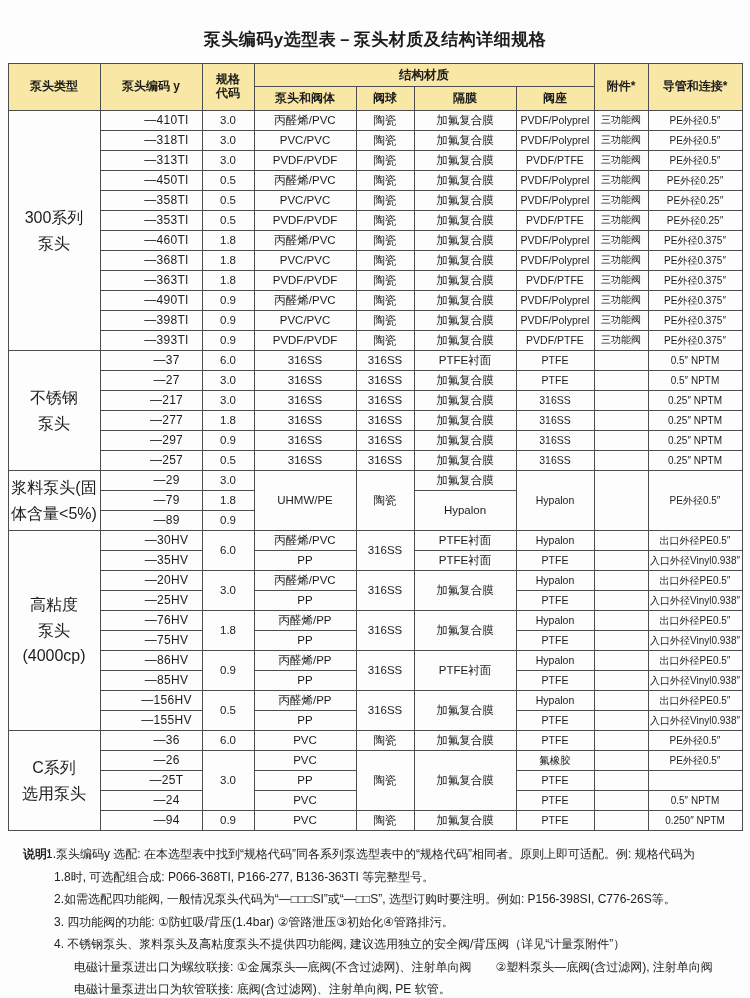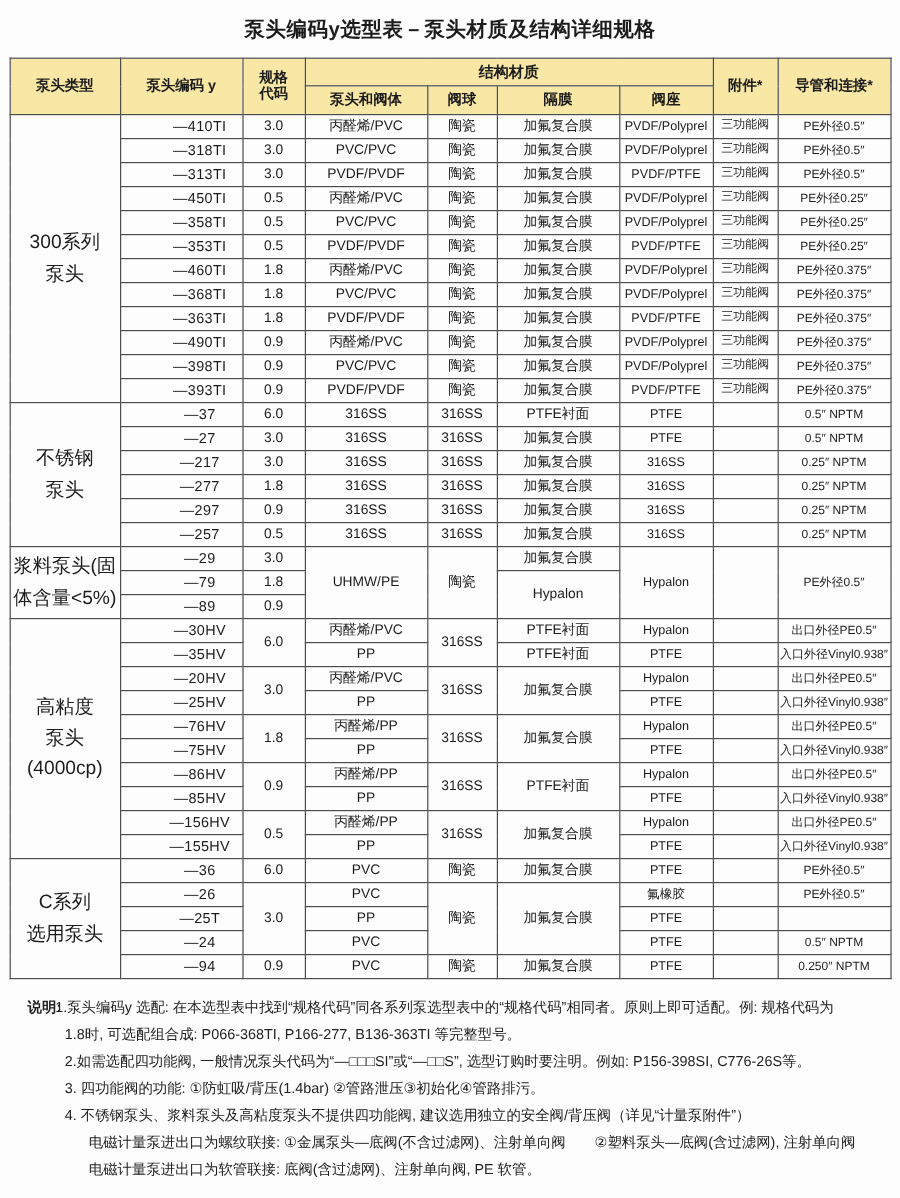--- a/index.html
+++ b/index.html
@@ -3,21 +3,21 @@
 <meta charset="utf-8">
 <style>
   html,body{margin:0;padding:0;}
   body{
     width:750px;height:998px;background:#fdfdfd;
     font-family:"Liberation Sans","DejaVu Sans",sans-serif;
     color:#1c1c1c;overflow:hidden;
   }
   .page{width:750px;height:998px;}
   .title{
-    padding-top:13px;text-align:center;
+    padding-top:28px;text-align:center;
     font-size:17px;font-weight:bold;letter-spacing:.5px;
   }
   table{
     border-collapse:collapse;table-layout:fixed;
     width:734px;margin:12px auto 12px auto;
   }
   th,td{
     border:1px solid #4d4d4d;text-align:center;vertical-align:middle;
     white-space:pre-line;overflow:hidden;
   }

